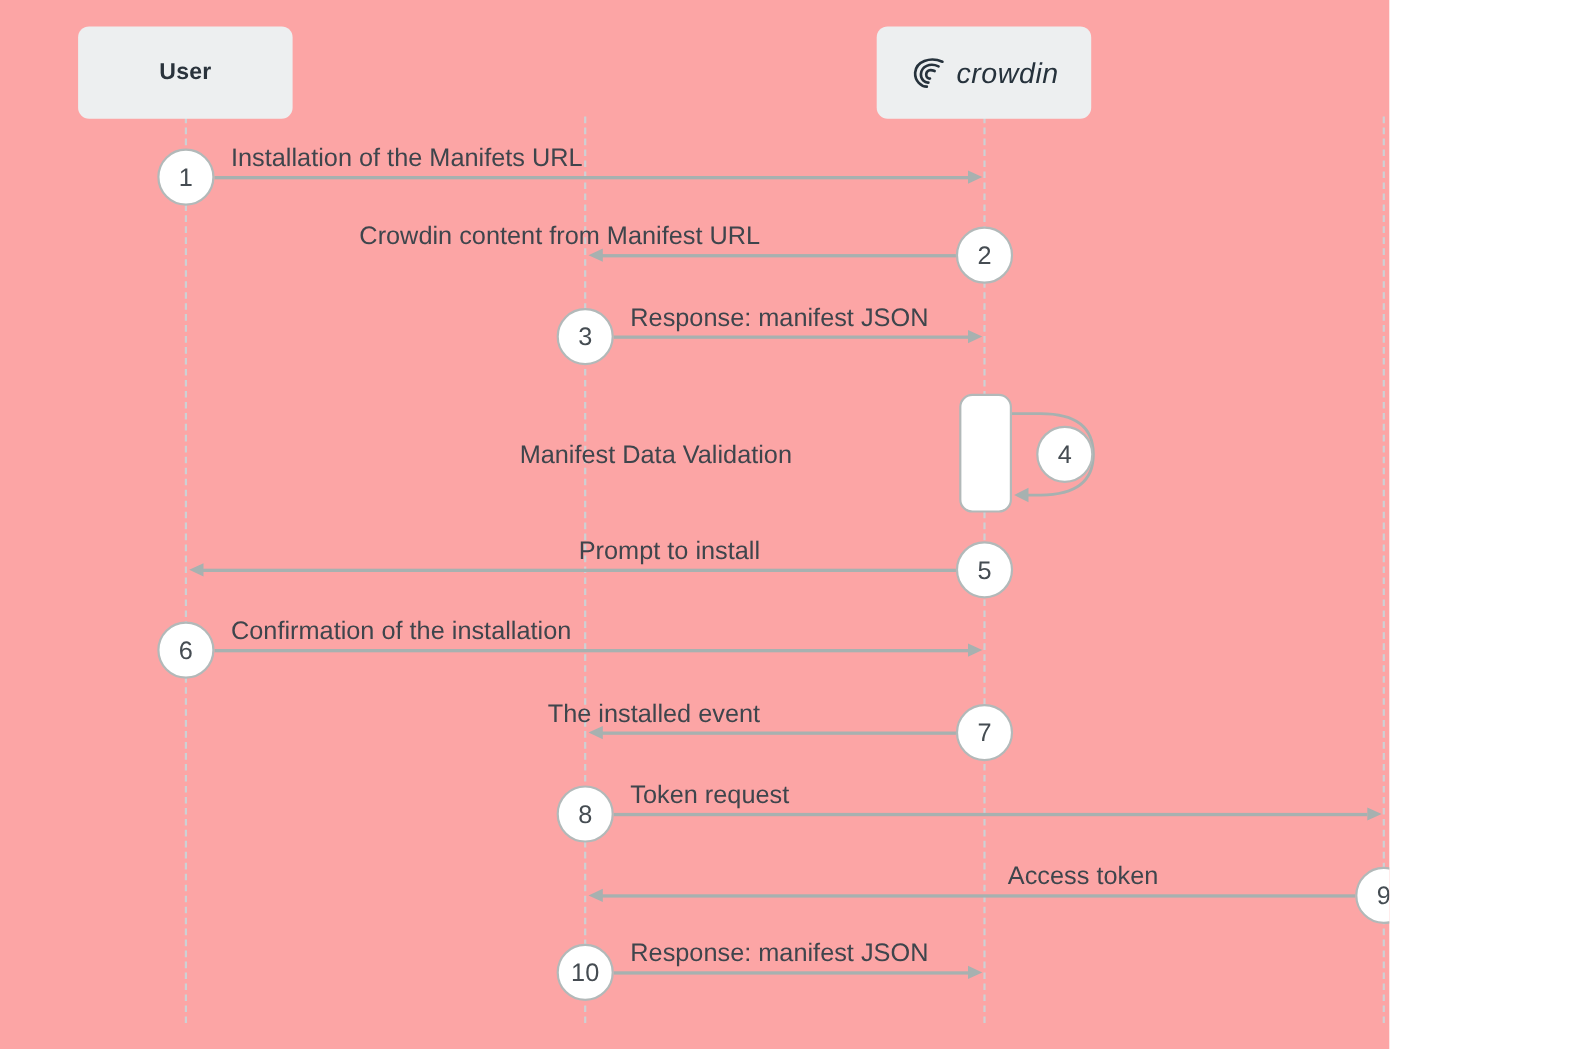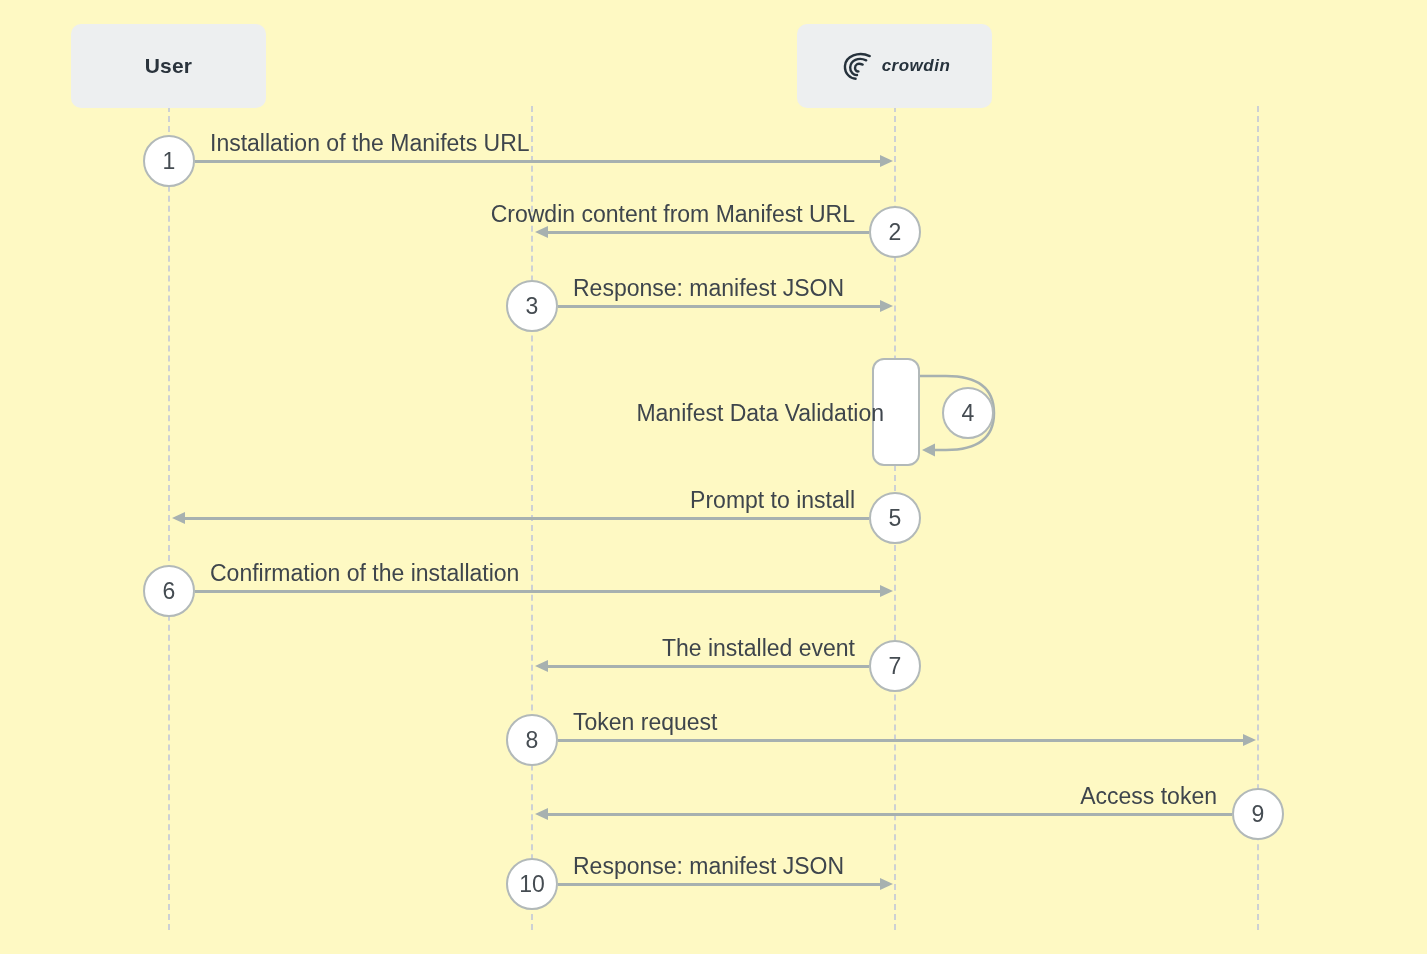--- a/index.html
+++ b/index.html
@@ -7,39 +7,39 @@
     --actor-text:#2a333c;
     --arrow:#a7b1b0;
     --lifeline:#cdd1d4;
     --circle-border:#b2b9b9;
     --step-text:#454c52;
     --label-text:#3e454c;
     --logo-ink:#26323c;
   }
   html,body{margin:0;padding:0;background:#ffffff;}
   .canvas{
-    position:relative;width:1427px;height:954px;background:#fef9c3;overflow:hidden;
+    position:relative;width:1263px;height:954px;background:#fca5a5;overflow:hidden;
     font-family:"Liberation Sans","DejaVu Sans",sans-serif;
   }
   .lifeline{
     position:absolute;top:106px;height:824px;width:0;
     border-left:2px dashed var(--lifeline);z-index:1;
   }
   .actor{
     position:absolute;top:24px;width:195px;height:84px;background:var(--box-bg);
     border-radius:10px;display:flex;align-items:center;justify-content:center;
     text-align:center;z-index:5;
   }
   .actor-label{
     font-size:21px;font-weight:600;color:var(--actor-text);line-height:1.3;
     padding:0 14px;letter-spacing:.2px;
   }
   .logo-wrap{display:flex;align-items:center;gap:7px;}
   .logo-text{
-    font-size:17px;font-weight:700;font-style:italic;color:var(--logo-ink);
+    font-size:26px;font-weight:400;font-style:italic;color:var(--logo-ink);
     letter-spacing:.5px;
   }
   .mline{position:absolute;height:2.5px;background:var(--arrow);z-index:2;}
   .ahead{position:absolute;width:0;height:0;z-index:2;}
   .ahead.right{border-top:6px solid transparent;border-bottom:6px solid transparent;border-left:13px solid var(--arrow);}
   .ahead.left{border-top:6px solid transparent;border-bottom:6px solid transparent;border-right:13px solid var(--arrow);}
   .step{
     position:absolute;width:48px;height:48px;border:2px solid var(--circle-border);
     border-radius:50%;background:#ffffff;display:flex;align-items:center;justify-content:center;
     font-size:23px;color:var(--step-text);z-index:4;

